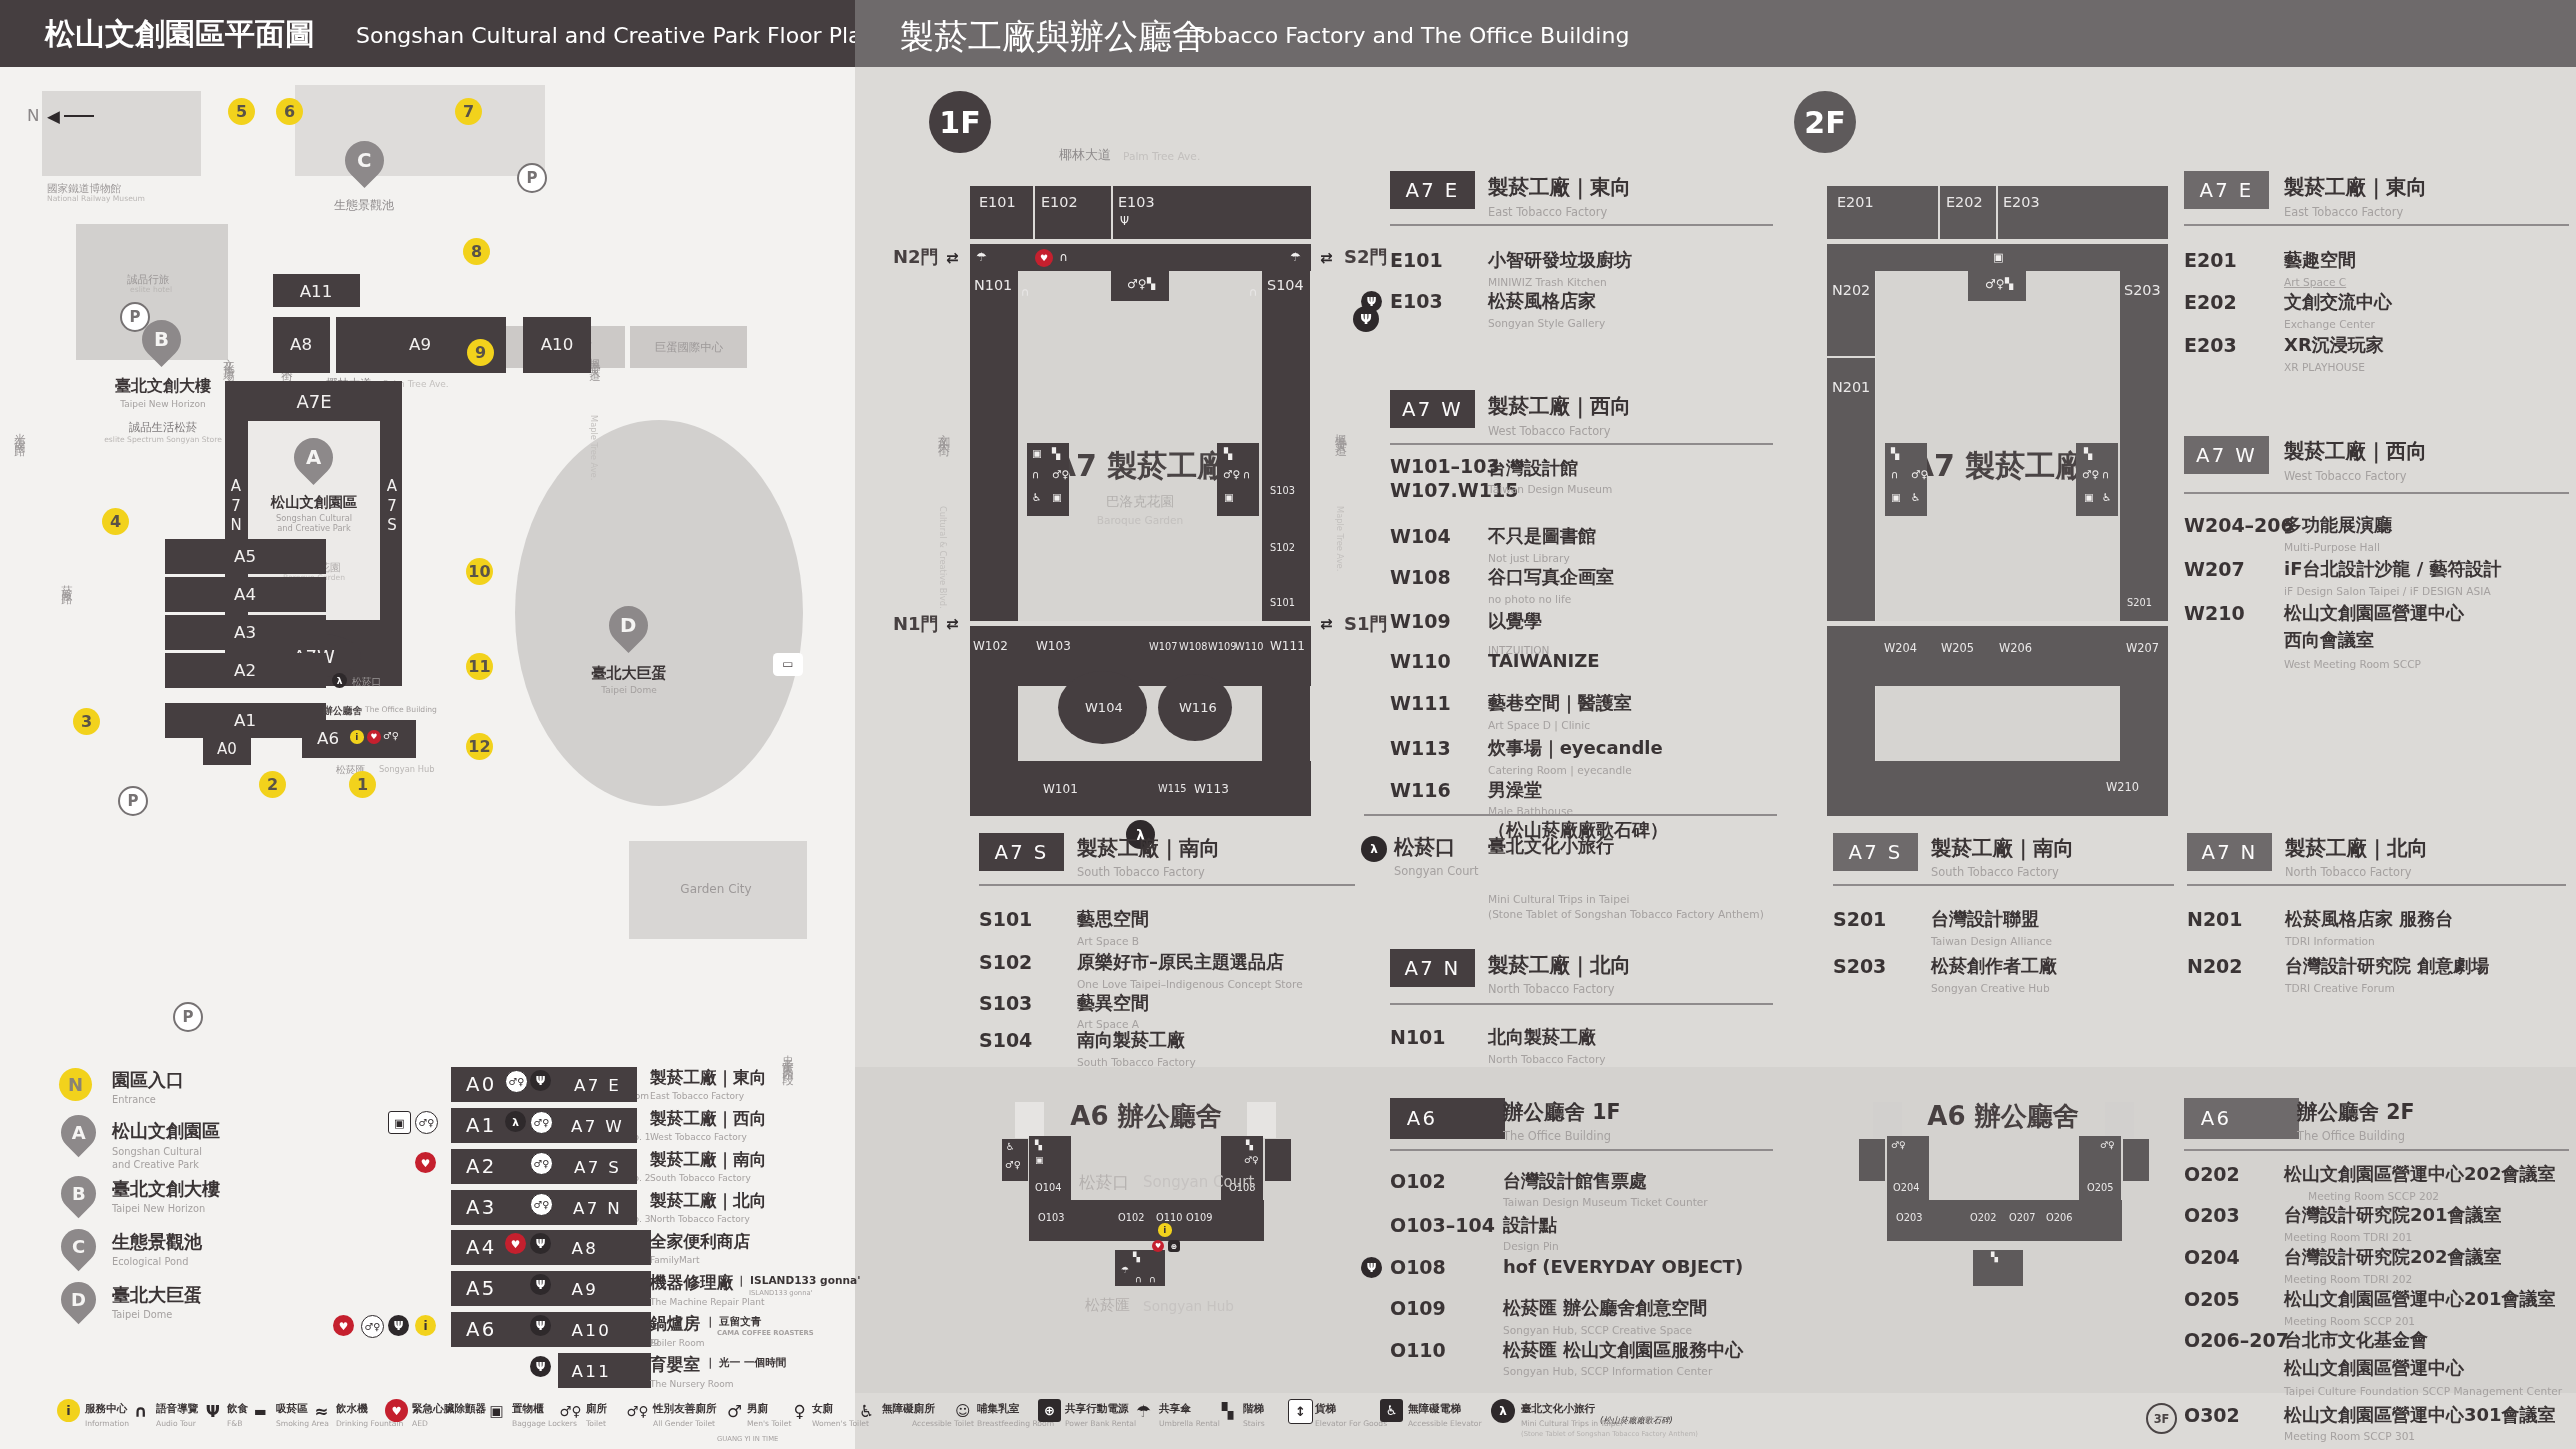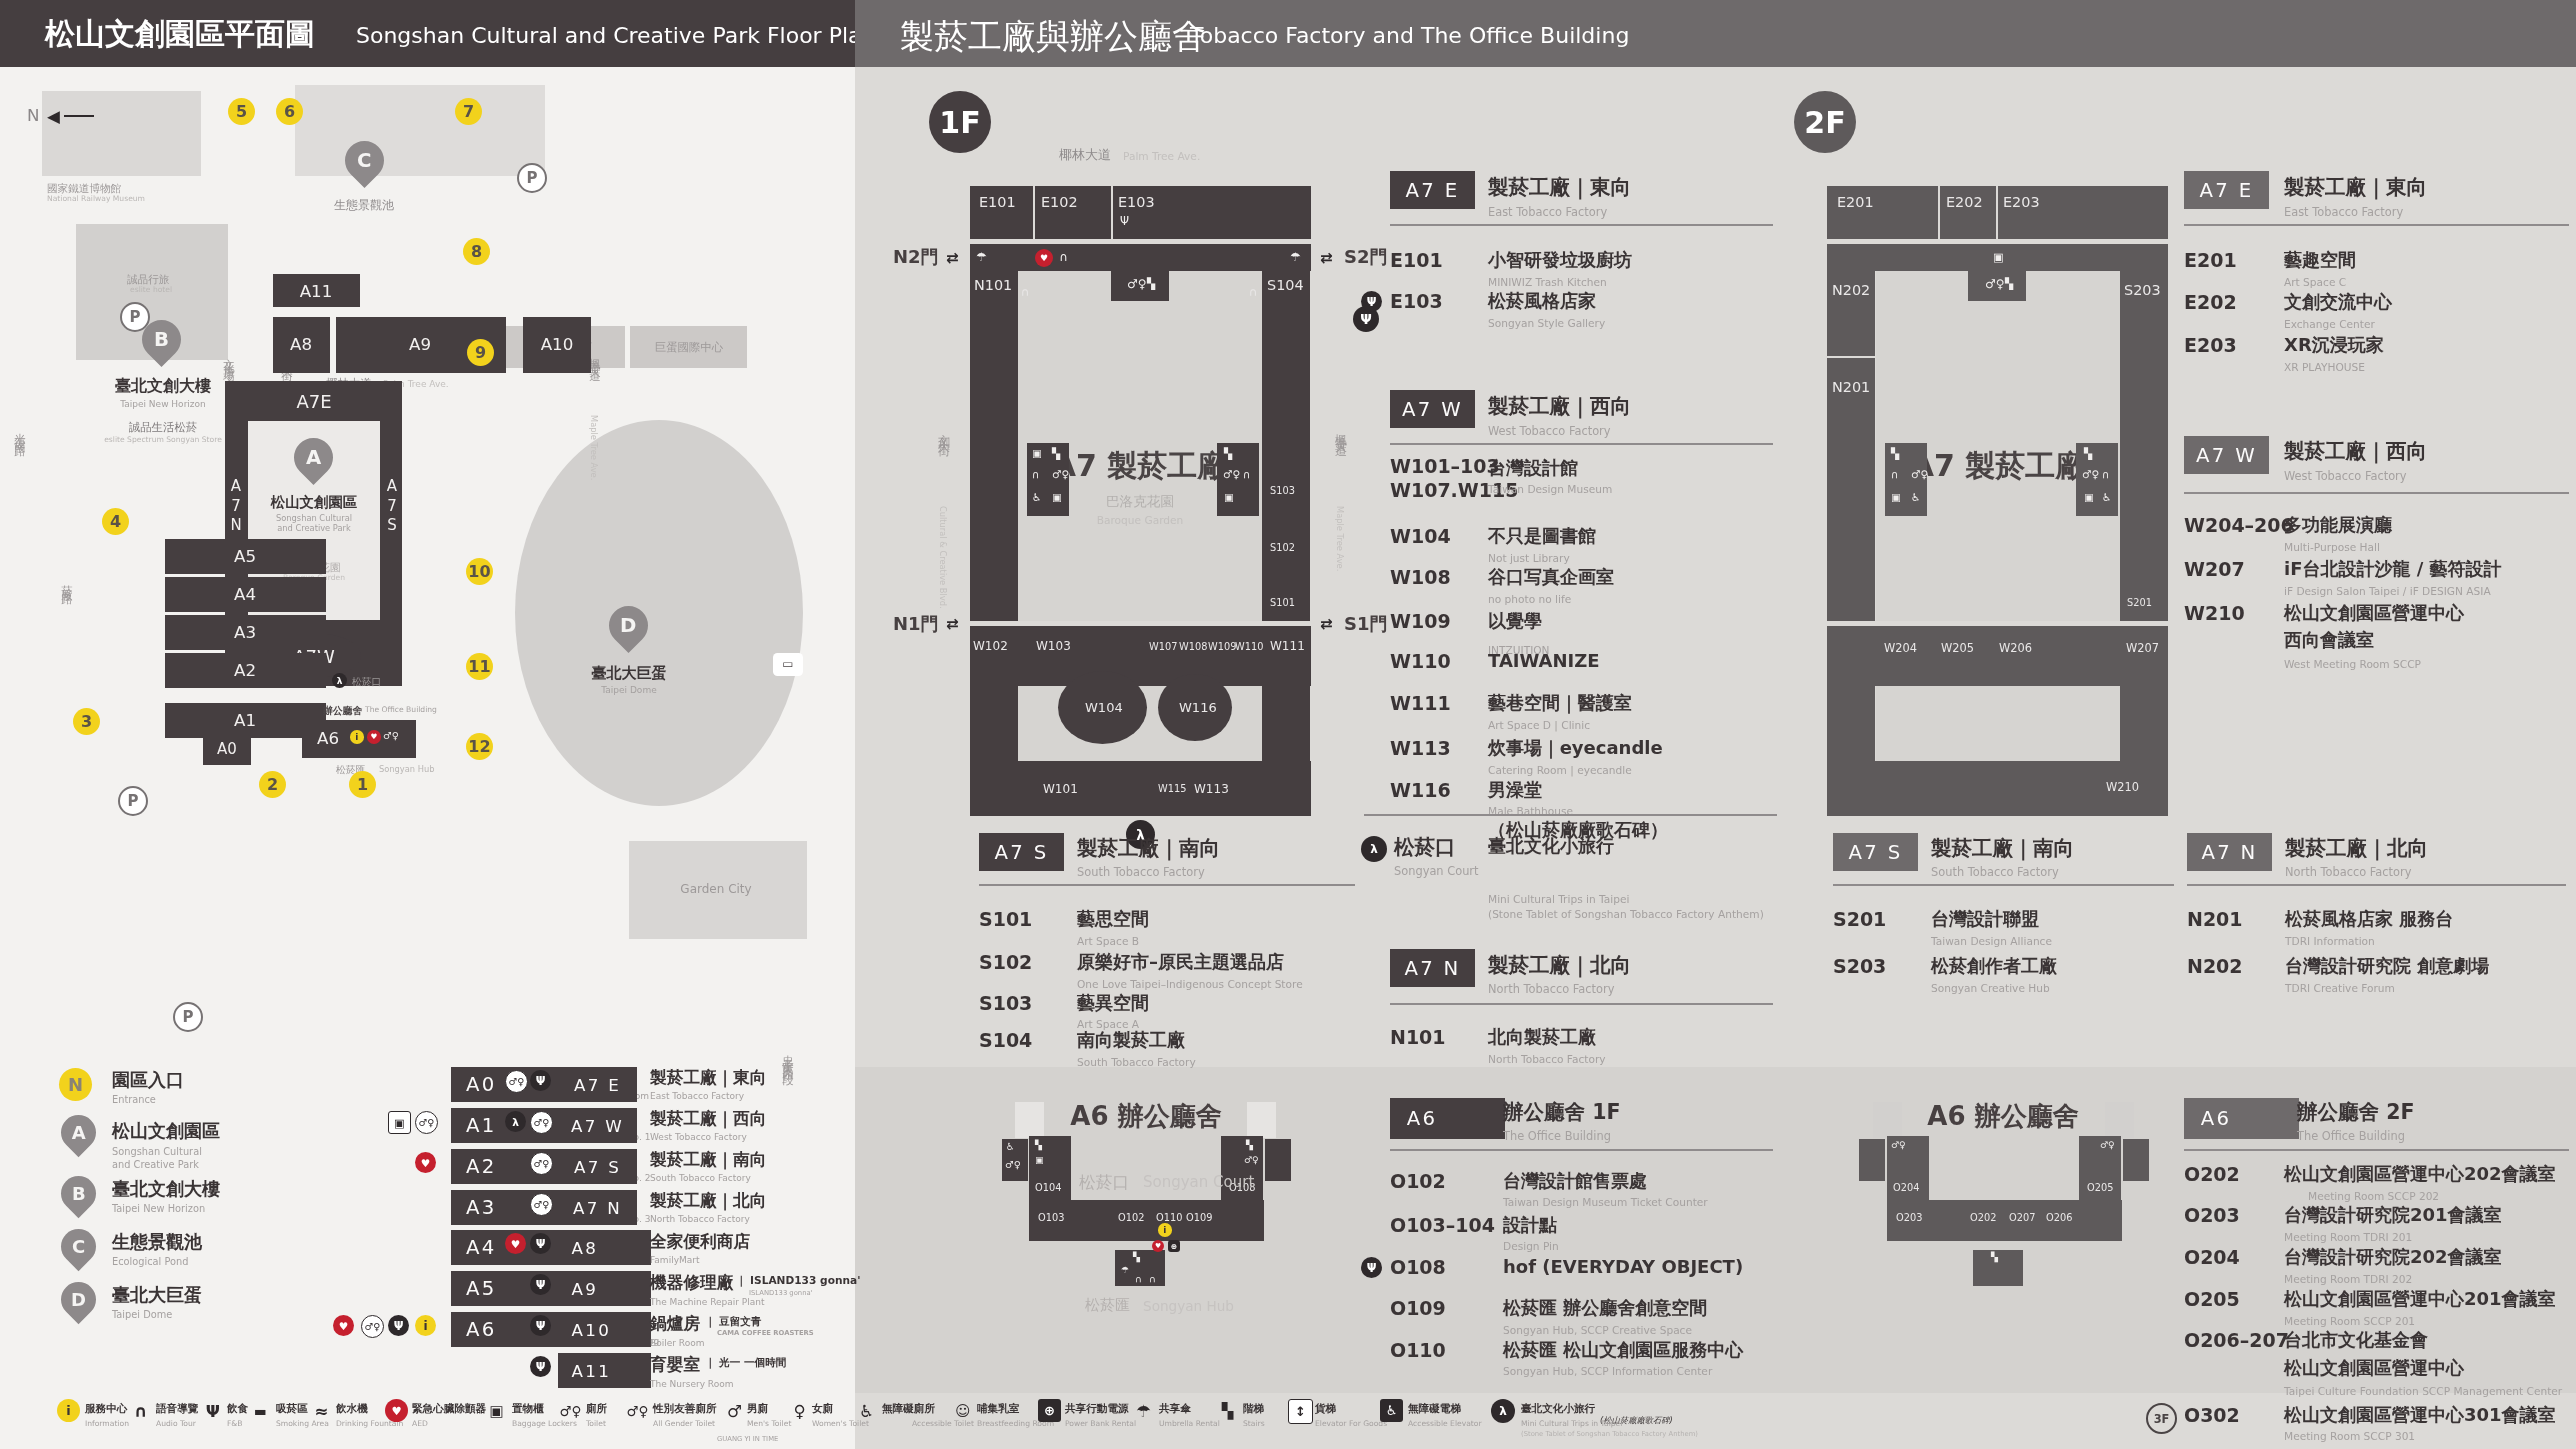--- a/index.html
+++ b/index.html
@@ -632,21 +632,21 @@
   <div class="iw" style="left:2102px;top:491px;font-size:10.6px;">♿</div>
 
   <div class="badge g" style="left:2184px;top:171px;width:85px;height:38px;">
       <span>A7 E</span>
     </div>
   <div class="t hz" style="left:2284px;top:176px;">製菸工廠｜東向</div>
   <div class="t he" style="left:2284px;top:206px;">East Tobacco Factory</div>
   <div class="hrl" style="left:2184px;top:224px;width:385px;"></div>
   <div class="t cd" style="left:2184px;top:250px;">E201</div>
   <div class="t zh" style="left:2284px;top:250px;">藝趣空間</div>
-  <div class="t en" style="left:2284px;top:276px;">Art Space C</div>
+  <div class="t en" style="left:2284px;top:276px;text-decoration:underline;">Art Space C</div>
   <div class="t cd" style="left:2184px;top:292px;">E202</div>
   <div class="t zh" style="left:2284px;top:292px;">文創交流中心</div>
   <div class="t en" style="left:2284px;top:318px;">Exchange Center</div>
   <div class="t cd" style="left:2184px;top:335px;">E203</div>
   <div class="t zh" style="left:2284px;top:335px;">XR沉浸玩家</div>
   <div class="t en" style="left:2284px;top:361px;">XR PLAYHOUSE</div>
 
   <div class="badge g" style="left:2184px;top:436px;width:85px;height:38px;">
       <span>A7 W</span>
     </div>

